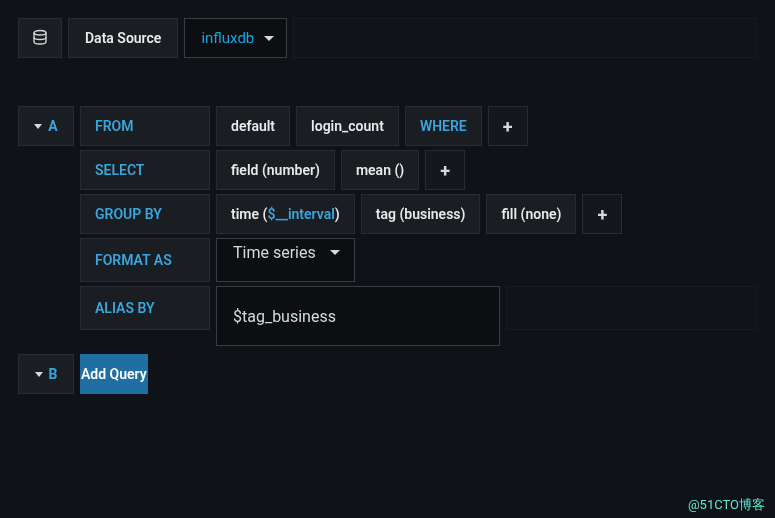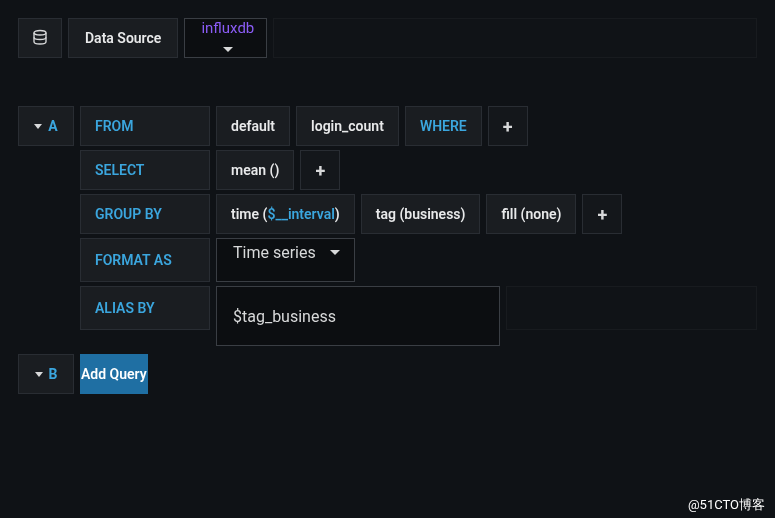--- a/index.html
+++ b/index.html
@@ -43,23 +43,22 @@
       color: #e8e9ea;
     }
     .ds-select {
       background: #0c0e11;
       border: 1px solid #3a3e44;
       height: 40px;
       display: flex;
       align-items: center;
       padding: 0 12px 0 16px;
       gap: 10px;
-      color: #8b5cf6;
+      color: #0ea5e9;
       font-size: 15px;
-      flex-direction: column;
     }
     .ds-select .caret {
       width: 0;
       height: 0;
       border-left: 5px solid transparent;
       border-right: 5px solid transparent;
       border-top: 5px solid #d8d9da;
     }
     .ds-filler {
       flex: 1;
@@ -190,21 +189,21 @@
       color: #fff;
       display: flex;
       align-items: center;
       padding: 0 0;
       font-weight: 600;
     }
     .watermark {
       position: absolute;
       bottom: 4px;
       right: 10px;
-      color: #ffffff;
+      color: #5eead4;
       font-size: 13px;
     }
     .svg-db {
       width: 18px;
       height: 18px;
     }
   </style>
 </head>
 <body>
 
@@ -236,20 +235,21 @@
       <div class="clause-row">
         <div class="kw-box">FROM</div>
         <div class="segment">default</div>
         <div class="segment">login_count</div>
         <div class="segment link">WHERE</div>
         <div class="plus-btn">+</div>
       </div>
 
       <div class="clause-row">
         <div class="kw-box">SELECT</div>
+        <div class="segment">field (number)</div>
         <div class="segment">mean ()</div>
         <div class="plus-btn">+</div>
       </div>
 
       <div class="clause-row">
         <div class="kw-box">GROUP BY</div>
         <div class="segment">
           <span>time (</span>
             <span class="var">$__interval</span>
             <span>)</span>

